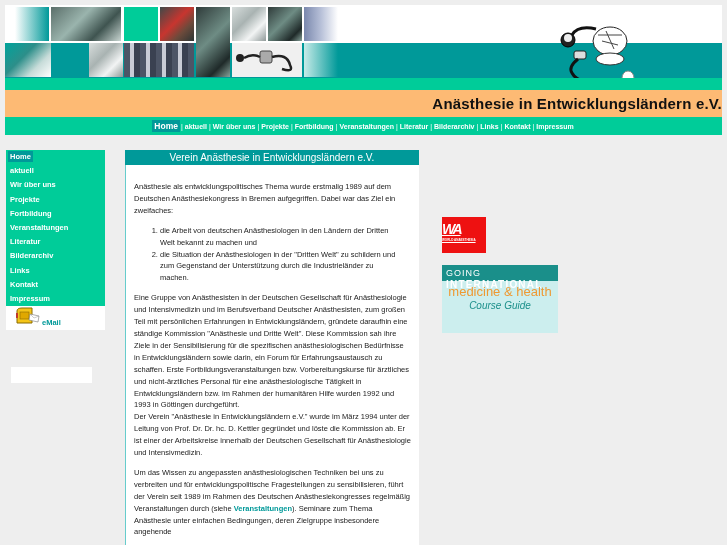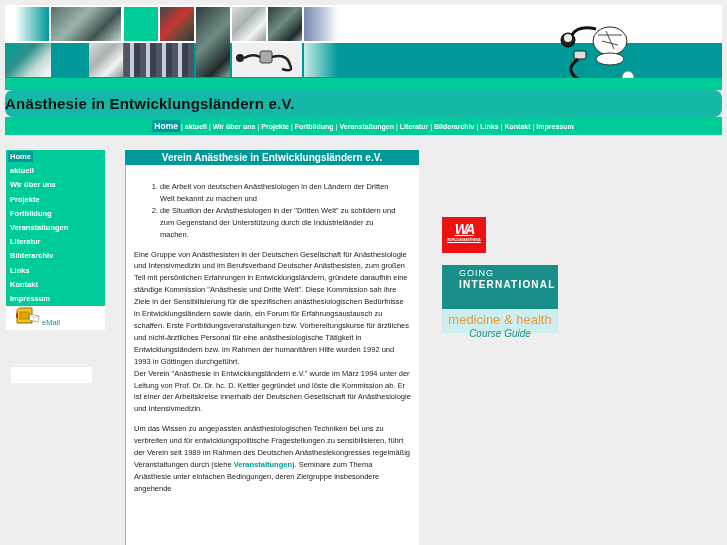--- a/index.html
+++ b/index.html
@@ -24,21 +24,21 @@
   .solid-green { background: #00cc99; }
   .solid-teal { background: #009999; }
   .fade-l { background: linear-gradient(90deg, #ffffff 0%, #009999 100%); }
   .fade-r { background: linear-gradient(90deg, #c7ebe8 0%, #009999 100%); }
   .fade-white { background: linear-gradient(90deg, #7a88ad 0%, #b7c0d8 50%, #ffffff 100%); }
   #apparatus { position: absolute; left: 553px; top: 0px; width: 90px; height: 88px; }
 
   #green-strip { position: absolute; left: 5px; top: 78px; width: 717px; height: 12px; background: #00cc99; }
   #title-bar {
     position: absolute; left: 5px; top: 90px; width: 717px; height: 27px;
-    background: #14b8a6; text-align: left; border-radius: 8px;
+    background: #fdba74; text-align: right;
   }
   #title-bar h1 {
     margin: 0; font-size: 15px; font-weight: bold; color: #111111;
     line-height: 27px; letter-spacing: 0.2px;
   }
   #topnav {
     position: absolute; left: 5px; top: 117px; width: 717px; height: 18px;
     background: #00cc99; text-align: center; line-height: 18px;
     font-size: 7px; font-weight: bold; color: #ffffff;
   }
@@ -56,56 +56,56 @@
     font-size: 7.5px; font-weight: bold; color: #ffffff; text-decoration: none;
   }
   #sidenav a span { padding: 1px 2px; }
   #sidenav a.active span { background: #009999; }
   #email-box {
     position: absolute; left: 6px; top: 306px; width: 99px; height: 24px;
     background: #ffffff;
   }
   #mailbox-icon { position: absolute; left: 8px; top: 1px; width: 26px; height: 20px; }
   #email-link {
-    position: absolute; left: 36px; top: 12px; font-size: 7.5px; font-weight: normal;
+    position: absolute; left: 36px; top: 12px; font-size: 7.5px; font-weight: bold;
     color: #009999; text-decoration: none;
   }
   #side-input {
     position: absolute; left: 11px; top: 367px; width: 77px; height: 14px;
     background: #ffffff; border: none;
   }
 
   
   #content {
     position: absolute; left: 125px; top: 150px; width: 293px; height: 400px;
     background: #ffffff; border-left: 1px solid #66cccc;
   }
   #content-head {
     height: 15px; background: #009999; color: #ffffff; text-align: center;
-    font-size: 10px; line-height: 15px; margin-left: -1px; font-weight: bold;
+    font-size: 10px; line-height: 15px; margin-left: -1px;
   }
   #content-body {
     padding: 16px 8px 0 8px; font-size: 7.5px; line-height: 11.9px; color: #222222;
   }
   #content-body p { margin: 0 0 8px 0; }
   #content-body ol { margin: 0 8px 8px 0; padding-left: 26px; }
   #content-body a { color: #009999; font-weight: bold; text-decoration: none; }
 
   
   #wa-logo {
     position: absolute; left: 442px; top: 217px; width: 44px; height: 36px;
-    background: #ee1111; color: #ffffff; text-align: center;
+    background: #ee1111; color: #ffffff; text-align: left;
   }
   #wa-mark { font-size: 14px; font-weight: bold; font-style: italic; line-height: 18px; letter-spacing: -2px; display: block; margin-top: 3px; }
   #wa-text { font-size: 3px; line-height: 4px; display: block; font-weight: bold; }
   #gi-banner {
     position: absolute; left: 442px; top: 265px; width: 116px; height: 68px;
     background: #cceeee;
   }
-  #gi-top { height: 44px; background: #1a8f8a; color: #ffffff; padding-left: 17px; }
+  #gi-top { height: 16px; background: #1a8f8a; color: #ffffff; padding-left: 4px; }
   #gi-going { font-size: 9px; line-height: 12px; letter-spacing: 1px; display: block; padding-top: 2px; }
   #gi-intl { font-size: 10px; line-height: 12px; letter-spacing: 1.2px; font-weight: bold; display: block; }
   #gi-medicine { text-align: center; color: #ee9933; font-size: 13px; line-height: 14px; margin-top: 4px; display: block; }
   #gi-course { text-align: center; color: #1a8f8a; font-size: 10px; line-height: 14px; display: block; font-style: italic; }
 </style>
 </head>
 <body>
 
 <div id="banner">
   <div class="band-teal"></div>
@@ -179,20 +179,21 @@
     <rect x="2" y="6" width="2" height="5" fill="#c0392b"></rect>
   </svg>
   <a id="email-link" href="#">eMail</a>
 </div>
 
 <input id="side-input" type="text" style="">
 
 <div id="content">
   <div id="content-head">Verein Anästhesie in Entwicklungsländern e.V.</div>
   <div id="content-body">
+    <p>Anästhesie als entwicklungspolitisches Thema wurde erstmalig 1989 auf dem Deutschen Anästhesiekongress in Bremen aufgegriffen. Dabei war das Ziel ein zweifaches:</p>
     <ol>
       <li>die Arbeit von deutschen Anästhesiologen in den Ländern der Dritten Welt bekannt zu machen und</li>
       <li>die Situation der Anästhesiologen in der "Dritten Welt" zu schildern und zum Gegenstand der Unterstützung durch die Industrieländer zu machen.</li>
     </ol>
     <p>
       <span>Eine Gruppe von Anästhesisten in der Deutschen Gesellschaft für Anästhesiologie und Intensivmedizin und im Berufsverband Deutscher Anästhesisten, zum großen Teil mit persönlichen Erfahrungen in Entwicklungsländern, gründete daraufhin eine ständige Kommission "Anästhesie und Dritte Welt". Diese Kommission sah ihre Ziele in der Sensibilisierung für die spezifischen anästhesiologischen Bedürfnisse in Entwicklungsländern sowie darin, ein Forum für Erfahrungsaustausch zu schaffen. Erste Fortbildungsveranstaltungen bzw. Vorbereitungskurse für ärztliches und nicht-ärztliches Personal für eine anästhesiologische Tätigkeit in Entwicklungsländern bzw. im Rahmen der humanitären Hilfe wurden 1992 und 1993 in Göttingen durchgeführt.</span><br>
       <span>Der Verein "Anästhesie in Entwicklungsländern e.V." wurde im März 1994 unter der Leitung von Prof. Dr. Dr. hc. D. Kettler gegründet und löste die Kommission ab. Er ist einer der Arbeitskreise innerhalb der Deutschen Gesellschaft für Anästhesiologie und Intensivmedizin.</span>
     </p>
     <p><span>Um das Wissen zu angepassten anästhesiologischen Techniken bei uns zu verbreiten und für entwicklungspolitische Fragestellungen zu sensibilisieren, führt der Verein seit 1989 im Rahmen des Deutschen Anästhesiekongresses regelmäßig Veranstaltungen durch (siehe </span><a href="#">Veranstaltungen</a><span>). Seminare zum Thema Anästhesie unter einfachen Bedingungen, deren Zielgruppe insbesondere angehende</span></p>
   </div>

